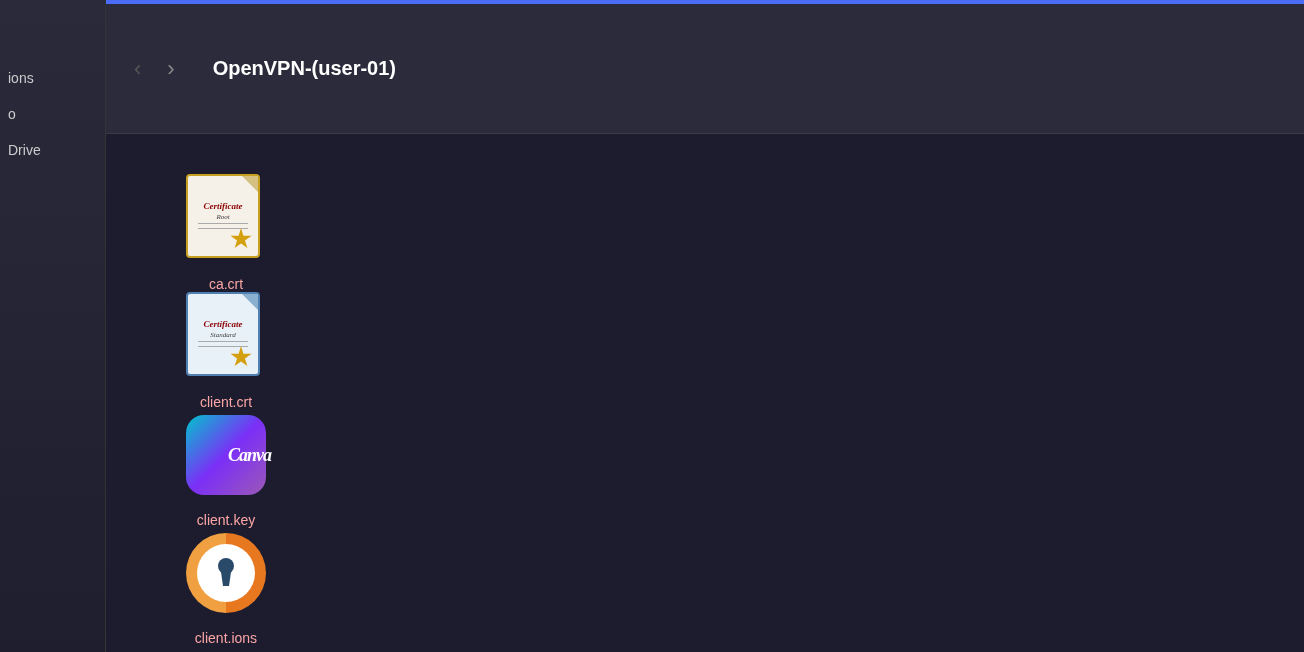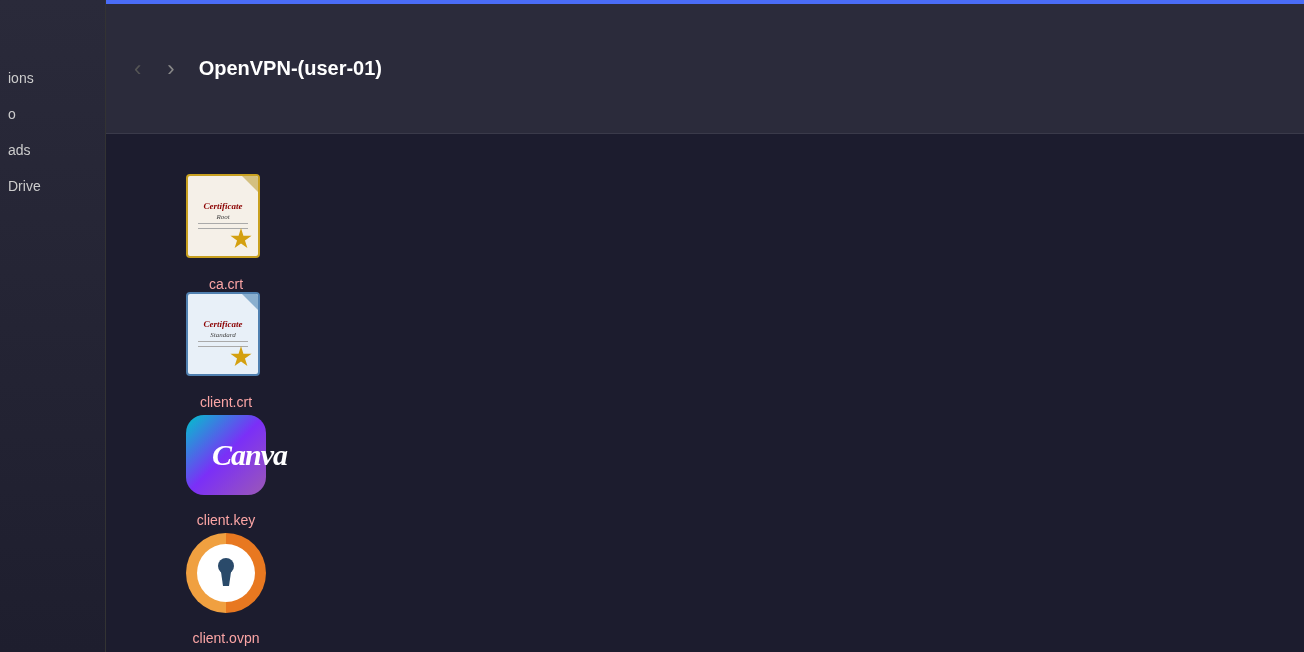--- a/index.html
+++ b/index.html
@@ -59,21 +59,21 @@
       font-size: 22px;
       cursor: pointer;
       padding: 4px 8px;
       border-radius: 4px;
     }
     .nav-btn.disabled { color: #555; cursor: default; }
     .folder-title {
       font-size: 20px;
       font-weight: 700;
       color: #ffffff;
-      margin-left: 6px;
+      margin-left: 20px;
     }
 
     
     .content {
       flex: 1;
       background: #1c1c2e;
       padding: 40px 60px;
       display: flex;
       flex-direction: column;
       align-items: flex-start;
@@ -199,21 +199,21 @@
       border-radius: 18px;
       background: linear-gradient(135deg, #00c4cc 0%, #7b2ff7 50%, #9b59b6 100%);
       display: flex;
       align-items: center;
       justify-content: center;
     }
     .canva-text {
       color: white;
       font-family: Georgia, serif;
       font-style: italic;
-      font-size: 30px;
+      font-size: 18px;
       font-weight: bold;
       letter-spacing: -1px;
       margin-left: 47px;
     }
     .openvpn-outer-ring {
       width: 80px;
       height: 80px;
       border-radius: 50%;
       background: conic-gradient(#e87820 0deg 180deg, #f0a040 180deg 360deg);
       display: flex;
@@ -258,21 +258,20 @@
       width: 100%;
       flex-shrink: 0;
     }
   </style>
 </head>
 <body>
 
 <div class="sidebar">
   <div class="sidebar-item">ions</div>
   <div class="sidebar-item">o</div>
-  <div class="sidebar-item">ads</div>
   <div class="sidebar-item">Drive</div>
 </div>
 
 <div class="main">
 
   <div class="top-accent"></div>
 
   <div class="titlebar">
     <button class="nav-btn disabled">‹</button>
     <button class="nav-btn">›</button>
@@ -330,17 +329,17 @@
       <div class="file-icon">
         <div class="openvpn-outer-ring">
           <div class="openvpn-inner">
             <div class="keyhole">
               <div class="keyhole-circle"></div>
               <div class="keyhole-stem"></div>
             </div>
           </div>
         </div>
       </div>
-      <span class="file-label">client.ovpn</span>
+      <span class="file-label">client.ions</span>
     </div>
 
   </div>
 </div>
 
 </body></html>

